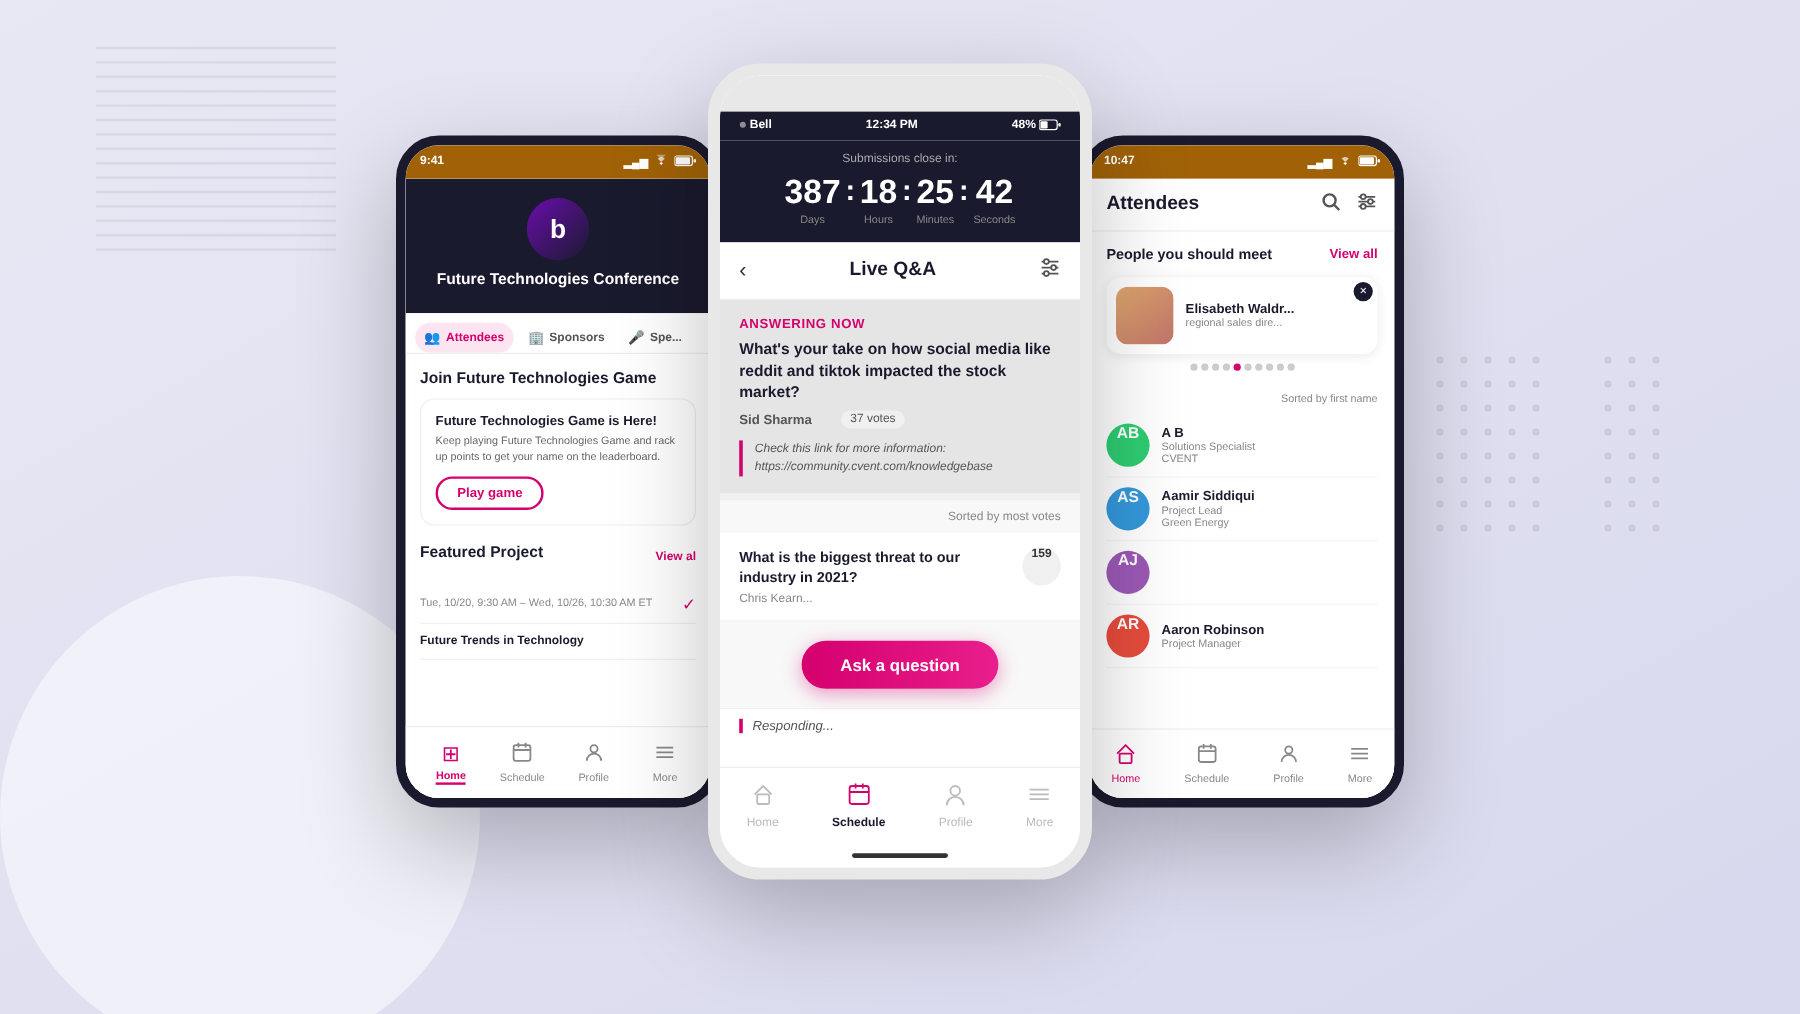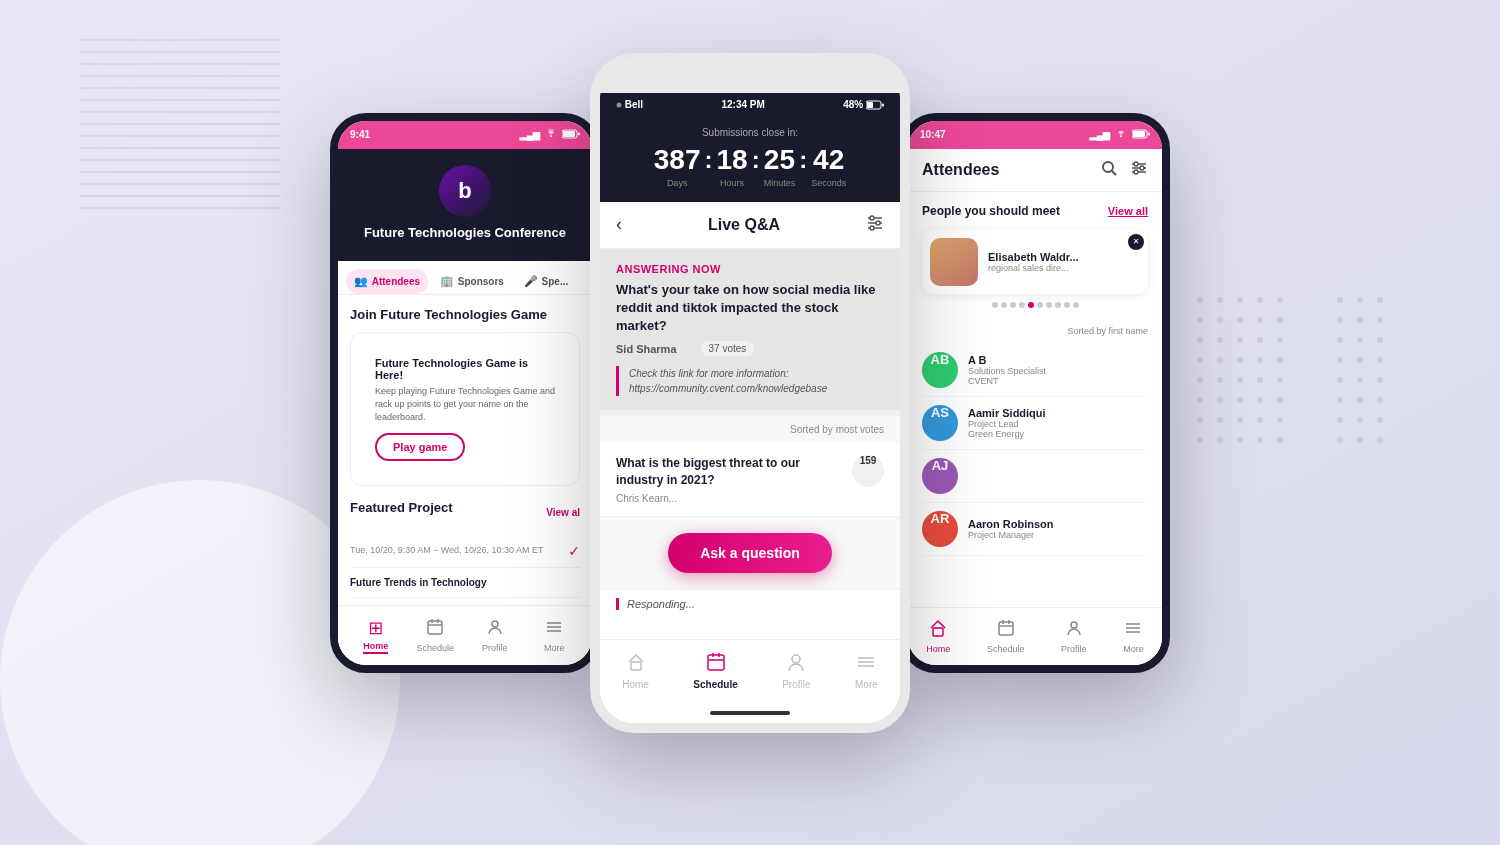--- a/index.html
+++ b/index.html
@@ -85,21 +85,21 @@
       height: 28px;
       display: flex;
       align-items: center;
       justify-content: space-between;
       padding: 4px 12px;
       font-size: 10px;
       font-weight: 600;
     }
 
     .status-bar.dark {
-      background: #ec4899;
+      background: #a16207;
       color: #fff;
     }
 
     .status-icons {
       display: flex;
       gap: 4px;
       align-items: center;
       font-size: 9px;
     }
 
@@ -179,21 +179,21 @@
     .section-title {
       font-size: 13px;
       font-weight: 700;
       color: #1a1a2e;
       margin-bottom: 10px;
     }
 
     .game-card {
       border: 1px solid #eee;
       border-radius: 12px;
-      padding: 24px;
+      padding: 12px;
       margin-bottom: 14px;
     }
 
     .game-card-title {
       font-size: 11px;
       font-weight: 700;
       color: #1a1a2e;
       margin-bottom: 4px;
     }
 
@@ -609,21 +609,20 @@
     .people-title {
       font-size: 12px;
       font-weight: 700;
       color: #1a1a2e;
     }
 
     .view-all-pink {
       color: #d4006e;
       font-size: 11px;
       font-weight: 600;
-      text-decoration: underline;
     }
 
     .featured-person {
       display: flex;
       align-items: center;
       gap: 10px;
       padding: 8px;
       background: #fff;
       border-radius: 12px;
       box-shadow: 0 2px 10px rgba(0,0,0,0.08);

